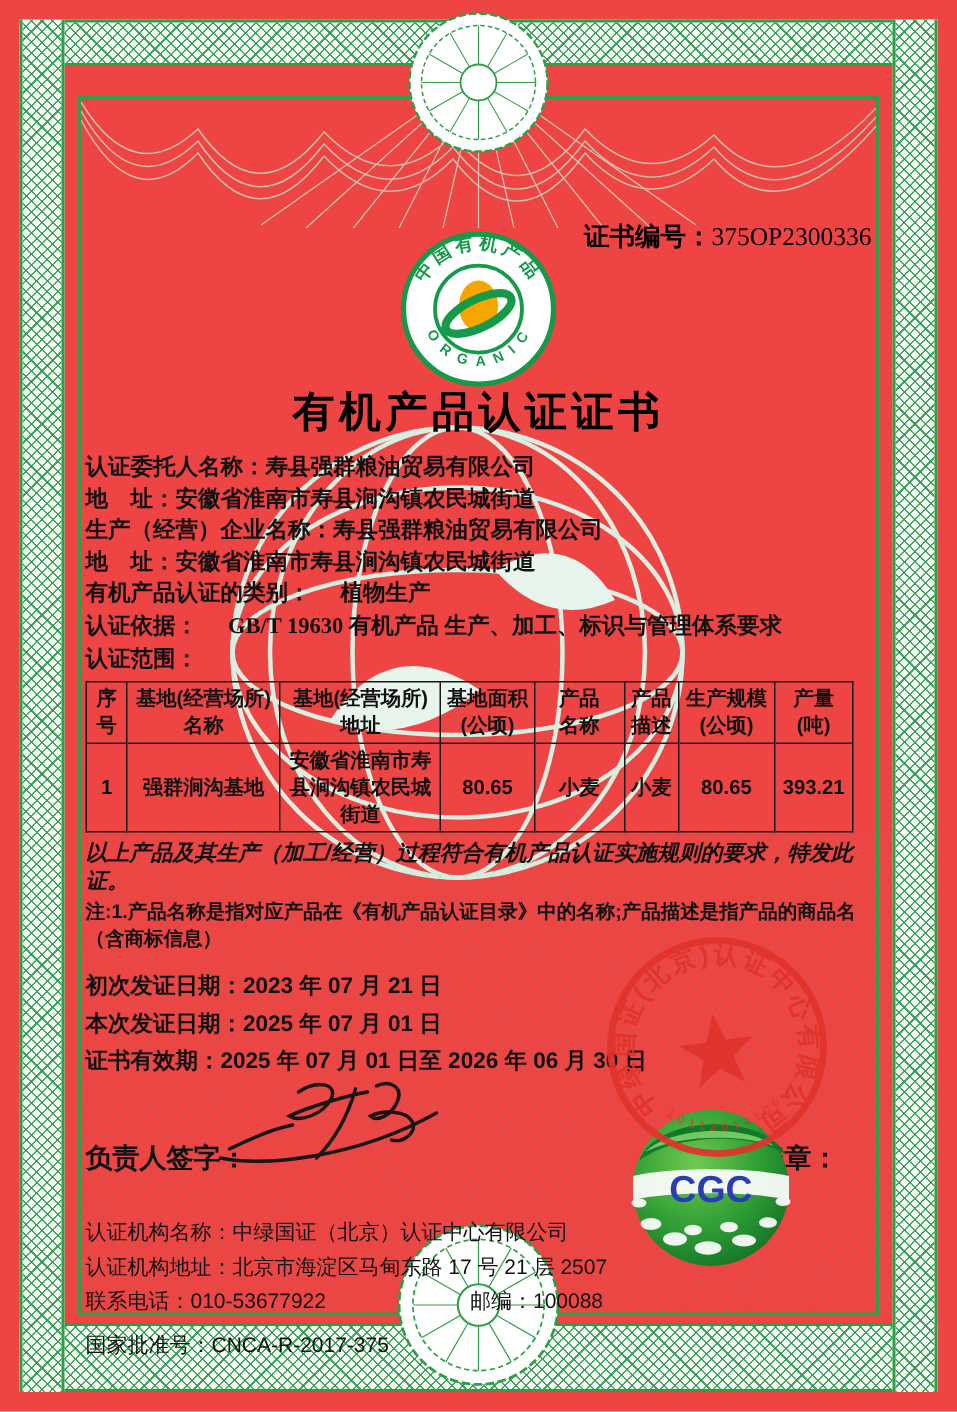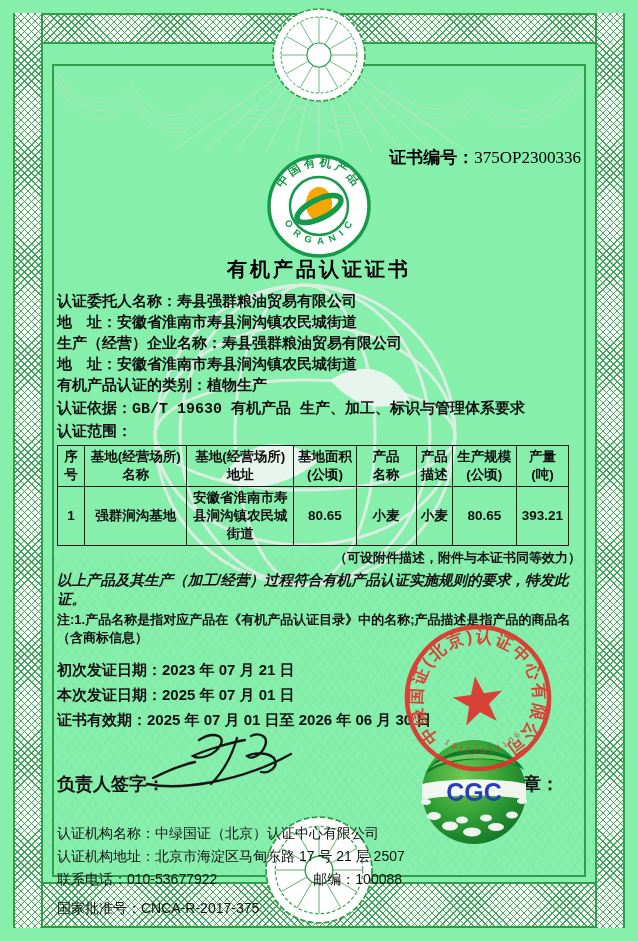--- a/index.html
+++ b/index.html
@@ -1,16 +1,16 @@
 <!DOCTYPE html>
 <html><head>
 <meta charset="utf-8">
 <style>
   html,body{margin:0;padding:0;background:#ffffff;}
-  .page{position:relative;width:638px;height:941px;background:#86efac;overflow:hidden;
+  .page{position:relative;width:638px;height:941px;background:#ef4444;overflow:hidden;
         font-family:"Liberation Sans","DejaVu Sans",sans-serif;color:#111;}
 
   
   .band{position:absolute;z-index:1;
     background-color:#f6fbf6;
     background-image:
       repeating-linear-gradient(45deg, rgba(41,152,72,.85) 0 1px, transparent 1px 5px),
       repeating-linear-gradient(-45deg, rgba(41,152,72,.85) 0 1px, transparent 1px 5px);}
   .band-top{left:13px;right:13px;top:13px;height:27px;border-top:2px solid #2f9e49;border-bottom:2px solid #2f9e49;}
   .band-bottom{left:13px;right:13px;bottom:13px;height:42px;border-top:2px solid #2f9e49;border-bottom:2px solid #2f9e49;}
@@ -29,25 +29,25 @@
       repeating-linear-gradient(55deg, rgba(70,170,100,.08) 0 1px, transparent 1px 7px),
       repeating-linear-gradient(-55deg, rgba(70,170,100,.08) 0 1px, transparent 1px 7px);}
 
   
   .content{position:absolute;left:57px;top:140px;width:524px;z-index:3;}
   .hdr{position:relative;height:116px;}
   .cert-no{position:absolute;right:0;top:6px;font-family:"Liberation Serif","DejaVu Serif",serif;
            font-size:17px;color:#000;}
   .cert-no .lbl{font-weight:bold;}
   .org-logo{position:absolute;left:50%;top:14px;transform:translateX(-50%);}
-  .title{margin:0;text-align:center;font-size:20px;font-weight:bold;letter-spacing:3px;color:#000;}
+  .title{margin:0;text-align:center;font-size:28px;font-weight:bold;letter-spacing:3px;color:#000;}
 
   .fields{margin-top:7px;font-size:15px;font-weight:bold;line-height:21px;}
   .field-line{white-space:nowrap;}
-  .kai{font-family:Liberation Mono, monospace;font-weight:600;}
+  .kai{font-family:Liberation Serif, serif;font-weight:600;margin-left:20px;}
 
   table.scope{border-collapse:collapse;margin-top:4px;width:512px;table-layout:fixed;}
   table.scope th,table.scope td{border:1.5px solid #1a1a1a;text-align:center;
      font-size:13.5px;font-weight:bold;padding:2px 1px;line-height:18px;}
   table.scope td{height:42px;}
   .c0{width:27px}.c1{width:102px}.c2{width:107px}.c3{width:62px}.c4{width:60px}.c5{width:36px}.c6{width:64px}.c7{width:52px}
 
   .attach-note{margin-top:3px;text-align:right;font-size:13px;}
   .statement{margin-top:4px;font-size:14.5px;font-weight:bold;font-style:italic;}
   .note{font-size:13px;font-weight:bold;line-height:18px;margin-top:2px;}
@@ -242,21 +242,20 @@
           <td>安徽省淮南市寿县涧沟镇农民城街道</td>
           <td>80.65</td>
           <td>小麦</td>
           <td>小麦</td>
           <td>80.65</td>
           <td>393.21</td>
         </tr>
       </tbody>
     </table>
 
-    <div class="attach-note kai">（可设附件描述，附件与本证书同等效力）</div>
     <div class="statement">以上产品及其生产（加工/经营）过程符合有机产品认证实施规则的要求，特发此证。</div>
     <div class="note">
       <div>注:1.产品名称是指对应产品在《有机产品认证目录》中的名称;产品描述是指产品的商品名</div>
       <div>（含商标信息）</div>
     </div>
 
     <div class="dates">
       <div><span>初次发证日期：</span><span>2023 年 07 月 21 日</span></div>
       <div><span>本次发证日期：</span><span>2025 年 07 月 01 日</span></div>
       <div><span>证书有效期：</span><span>2025 年 07 月 01 日至 2026 年 06 月 30 日</span></div>

